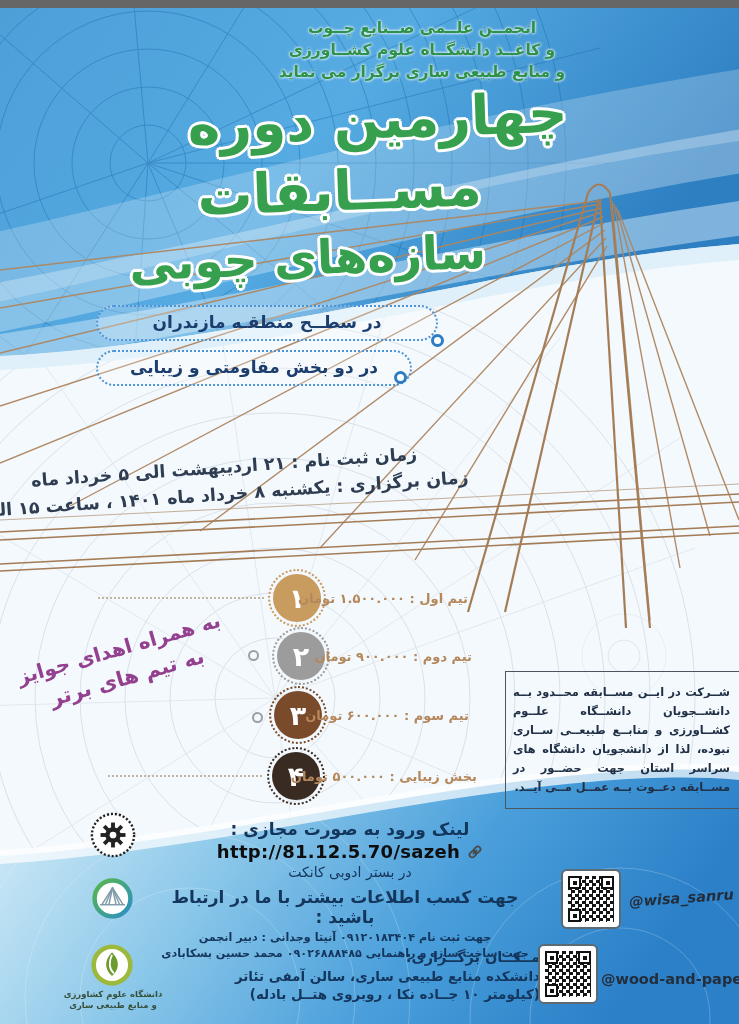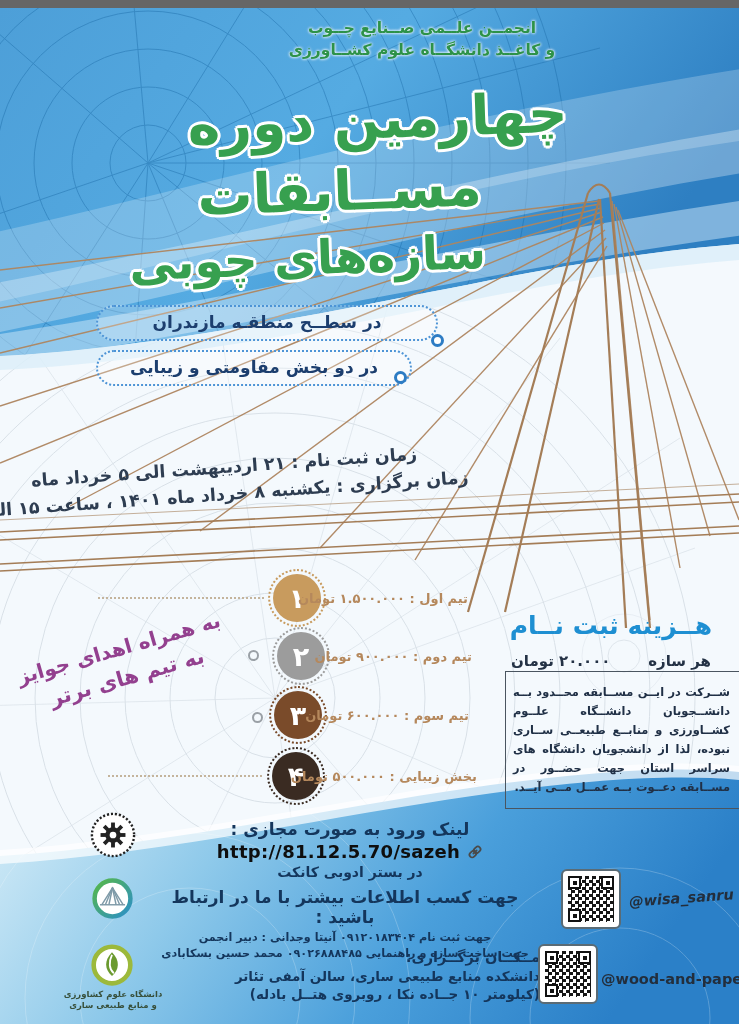--- a/index.html
+++ b/index.html
@@ -69,21 +69,21 @@
   .elig { top:663px; left:505px; width:234px; border:1.6px solid #4A5560; border-right:none;
     padding:11px 9px 11px 7px; color:#203046; font-size:11.4px; line-height:19px; font-weight:600;
     direction:rtl; text-align:justify; text-align-last:right; }
 
   
   .botc { text-align:center; color:#14365C; direction:rtl; }
   .linkblk { top:811px; left:185px; width:330px; }
   .link-intro { font-size:17px; font-weight:bold; }
   .url-row { direction:ltr; display:flex; align-items:center; justify-content:center; gap:7px; margin:2px 0; }
   .url { font-size:18px; font-weight:bold; color:#0E0E0E; letter-spacing:.3px; }
-  .platform { font-size:14px; font-weight:bold; }
+  .platform { font-size:14px; font-weight:normal; }
   .contact { top:879px; left:150px; width:390px; }
   .contact .h { font-size:17px; font-weight:bold; }
   .contact .c1,.contact .c2 { font-size:11.2px; font-weight:600; margin-top:3.5px; }
   .venue { top:941px; left:150px; width:390px;text-align:right; }
   .venue .h { font-size:14.5px; font-weight:800; }
   .venue .v1 { font-size:13.5px; font-weight:bold; margin-top:3px; }
   .venue .v2 { font-size:13.5px; font-weight:bold; margin-top:2px; }
 
   
   .qr { background:#fff; border:2px solid #5A6B75; border-radius:6px; padding:5px; }
@@ -234,20 +234,21 @@
         <path d="M0,563 L739,525"></path>
       <path d="M0,512 L739,476" stroke-width="1" opacity="0.6"></path>
     </g>
   </svg>
 
   <div class="layer">
 
     <div class="abs assoc rtl">
       <div>انجمــن علــمی صــنایع چــوب</div>
       <div>و کاغــذ دانشگــاه علوم کشــاورزی</div>
+      <div>و منابع طبیعی ساری برگزار می نماید</div>
     </div>
 
     <div class="abs title rtl">
       <div class="t1">چهارمین دوره</div>
       <div class="t2">مســابقات</div>
       <div class="t3">سازه‌های چوبی</div>
     </div>
 
     <div class="abs pill pill1 rtl">در سطــح منطقـه مازندران</div>
     <div class="abs pill pill2 rtl">در دو بخش مقاومتی و زیبایی</div>
@@ -282,27 +283,20 @@
     <div class="abs prize-ring" style="top: 739px; left: 267px; border-color: rgb(58, 43, 34);">
       <div class="prize-circle" style="background: rgb(58, 43, 34);">۴</div>
     </div>
     <div class="abs prize-label rtl" style="top:761px; left:327px; width:150px;">بخش زیبایی : ۵۰۰.۰۰۰ تومان</div>
 
     <div class="abs purple-note rtl">
       <div class="p1">به همراه اهدای جوایز</div>
       <div class="p2">به تیم های برتر</div>
     </div>
 
-    <div class="abs fee">
-      <div class="fee-title rtl">هــزینه ثبت نــام</div>
-      <div class="fee-row">
-        <span>هر سازه</span>
-        <span>۲۰.۰۰۰ تومان</span>
-      </div>
-    </div>
 
     <div class="abs elig">شــرکت در ایــن مســابقه محــدود بــه دانشــجویان دانشــگاه علــوم کشــاورزی و منابــع طبیعــی ســاری نبوده، لذا از دانشجویان دانشگاه های سراسر استان جهت حضــور در مســابقه دعــوت بــه عمــل مــی آیــد.</div>
 
     <div class="abs botc linkblk">
       <div class="link-intro">لینک ورود به صورت مجازی :</div>
       <div class="url-row">
         <span class="url">http://81.12.5.70/sazeh</span>
         <span style="display:inline-flex;">
           <svg viewBox="0 0 24 24" width="16" height="16">
               <g fill="none" stroke="#4A4A4A" stroke-width="2.6" stroke-linecap="round" transform="rotate(-45 12 12)">

